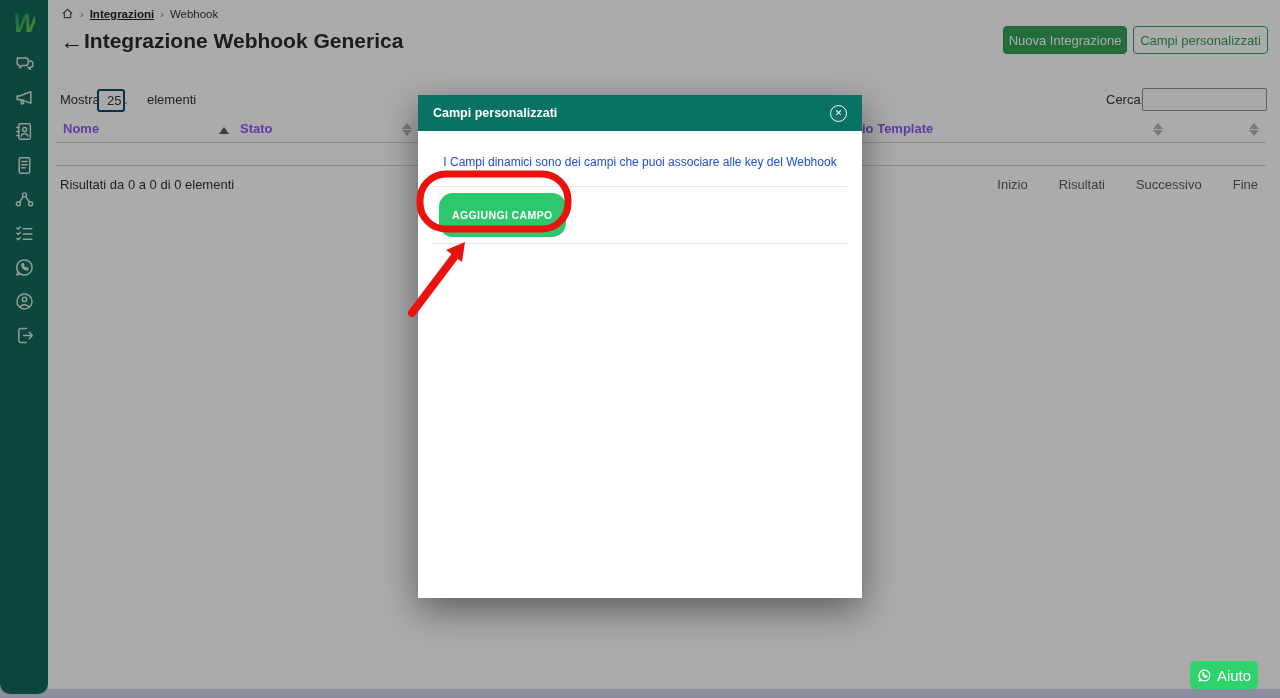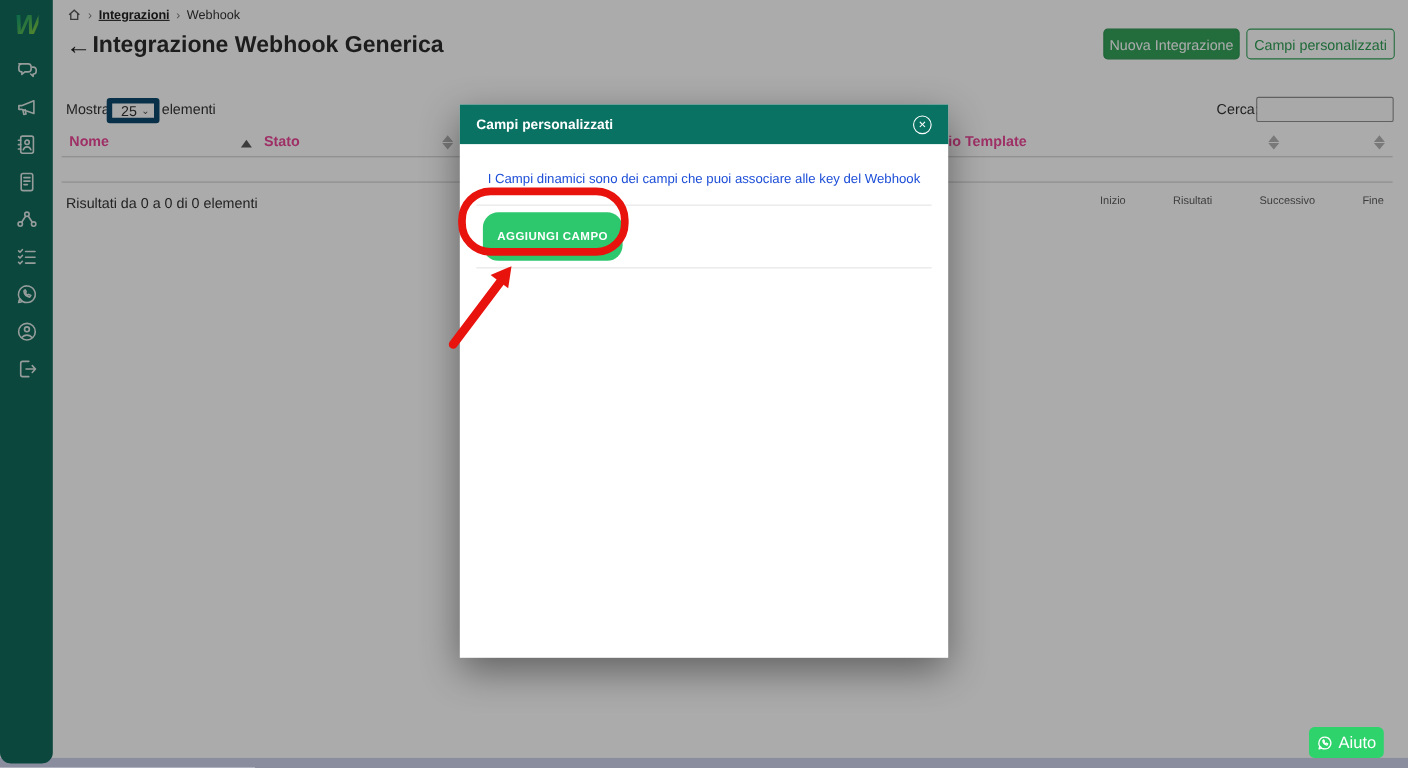--- a/index.html
+++ b/index.html
@@ -30,38 +30,38 @@
   .back-arrow { position:absolute; left:60px; top:28px; font-size:23px; color:#222; cursor:pointer; z-index:1; }
   .page-title { position:absolute; left:84px; top:29px; font-size:21px; color:#2c2c2c; z-index:1; }
 
   .btn { border-radius:4px; font-size:13px; height:28px; display:flex; align-items:center; justify-content:center;
          cursor:pointer; z-index:1; }
   .btn-new { position:absolute; left:1003px; top:26px; width:124px; background:#35a35c; color:#fff; border:1px solid #2e9452; }
   .btn-custom { position:absolute; left:1133px; top:26px; width:135px; background:#fff; color:#2e9e54; border:1px solid #35a35c; }
 
   
   .lbl { position:absolute; font-size:13px; color:#333; z-index:1; }
-  .fake-select { position:absolute; left:97px; top:89px; width:48px; height:23px; border:5px solid #0c4a6e;
+  .fake-select { position:absolute; left:97px; top:89px; width:28px; height:23px; border:2px solid #0c4a6e;
                  border-radius:3px; background:#fdfdfd; display:flex; align-items:center; justify-content:space-between;
                  padding:0 4px 0 8px; font-size:13px; color:#333; cursor:pointer; z-index:1; }
   .fake-select .chev { font-size:9px; color:#555; }
   .search-input { position:absolute; left:1142px; top:88px; width:125px; height:23px; border:1px solid #8f8f8f;
                   border-radius:2px; background:#fdfdfd; font-size:13px; padding:0 6px; z-index:1; }
 
   
-  .th { position:absolute; top:121px; font-size:13px; font-weight:700; color:#ec4899; z-index:1; }
+  .th { position:absolute; top:121px; font-size:13px; font-weight:700; color:#8b5cf6; z-index:1; }
   .sort-asc { position:absolute; top:127px; width:0; height:0; border-left:5px solid transparent;
               border-right:5px solid transparent; border-bottom:7px solid #5a5a5a; z-index:1; }
   .sort-both { position:absolute; top:123px; display:flex; flex-direction:column; gap:1px; z-index:1; }
   .sort-both i { display:block; width:0; height:0; border-left:5px solid transparent; border-right:5px solid transparent; }
   .sort-both i.up { border-bottom:6px solid #b5b5b5; }
   .sort-both i.dn { border-top:6px solid #b5b5b5; }
   .rule { position:absolute; left:56px; width:1210px; height:1px; background:#cfcfcf; z-index:1; }
   .results { position:absolute; left:60px; top:177px; font-size:13px; color:#333; z-index:1;text-align:center; }
-  .pagination { position:absolute; right:22px; top:177px; display:flex; gap:43px; font-size:10px; color:#5c5c5c; z-index:1; }
+  .pagination { position:absolute; right:22px; top:177px; display:flex; gap:31px; font-size:13px; color:#5c5c5c; z-index:1; }
   .pagination span { cursor:pointer; }
 
   
   .backdrop { position:absolute; inset:0; background:rgba(0,0,0,0.33); z-index:50; }
 
   
   .modal { position:absolute; left:418px; top:95px; width:444px; height:503px; background:#fff; z-index:60;
            box-shadow:0 12px 34px rgba(0,0,0,0.45); display:flex; flex-direction:column; }
   .modal-header { height:36px; background:#097263; display:flex; align-items:center; justify-content:space-between;
                   padding:0 15px; flex:0 0 auto; }

